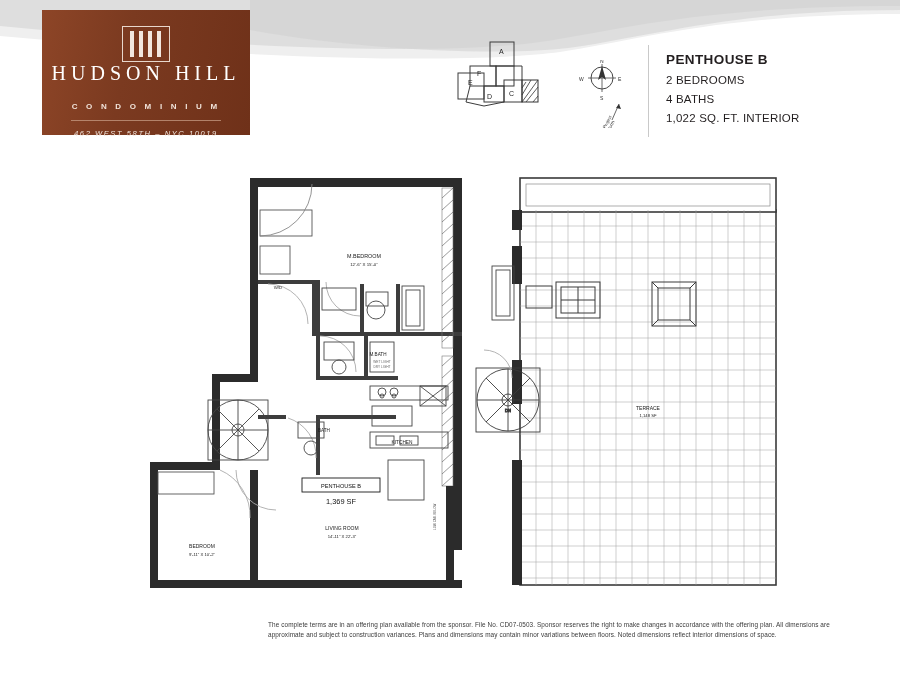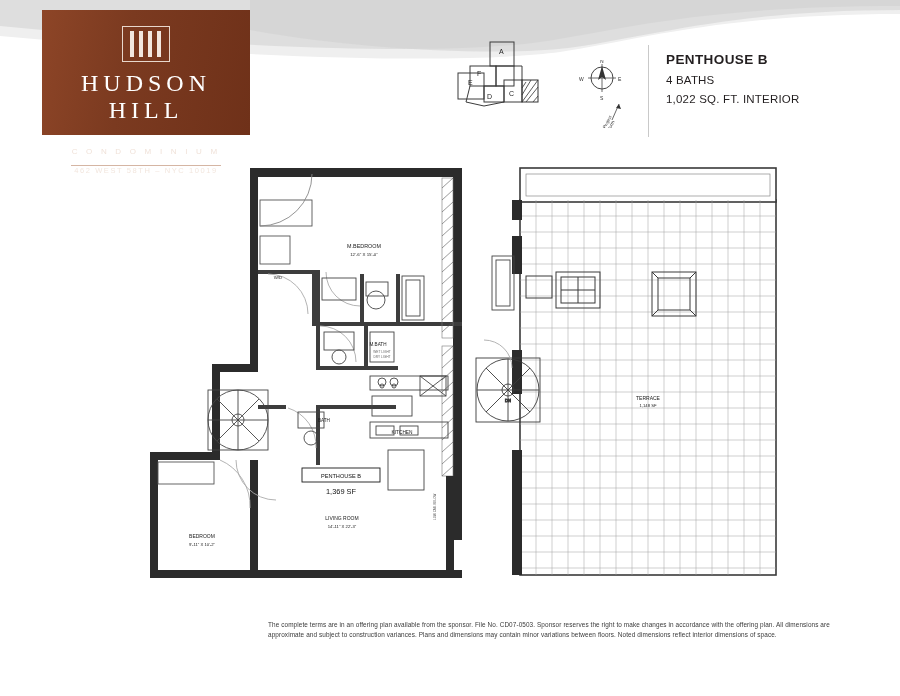--- a/index.html
+++ b/index.html
@@ -31,46 +31,46 @@
     background:transparent;
   }
   .logo-mark i{
     position:absolute;top:4px;width:4px;height:26px;background:#f2e7df;display:block;
   }
   .logo-mark i:nth-child(1){left:7px;}
   .logo-mark i:nth-child(2){left:16px;}
   .logo-mark i:nth-child(3){left:25px;}
   .logo-mark i:nth-child(4){left:34px;}
   .logo-name{
-    font-size:24px;letter-spacing:5px;margin-top:8px;font-weight:400;
+    font-size:20px;letter-spacing:5px;margin-top:0;font-weight:400;
     font-family:"Liberation Serif", serif;
   }
   .logo-sub{
-    font-size:8px;letter-spacing:3.2px;margin-top:23px;color:#f0e2d9;
+    font-size:8px;letter-spacing:3.2px;margin-top:17px;color:#f0e2d9;font-weight:bold;
   }
   .logo-rule{width:150px;height:1px;background:#c79c84;margin:9px auto 0;opacity:.75;}
-  .logo-addr{font-size:7.5px;letter-spacing:1.6px;color:#f2e6de;}
+  .logo-addr{font-size:7.5px;letter-spacing:1.6px;margin-top:8px;color:#f2e6de;font-style:italic;}
 
   
   .keyplan{position:absolute;left:452px;top:40px;width:110px;height:95px;}
   .keyplan svg{display:block;}
 
   
   .compass{position:absolute;left:578px;top:60px;width:55px;height:65px;}
 
   
   .vdiv{position:absolute;left:648px;top:45px;width:1px;height:92px;background:#c9c9c9;}
 
   
   .unit-info{position:absolute;left:666px;top:52px;width:220px;}
   .unit-title{font-size:13.5px;font-weight:bold;letter-spacing:.4px;}
   .unit-line{font-size:11.5px;margin-top:7px;letter-spacing:.2px;}
 
   
-  .plan{position:absolute;left:120px;top:150px;width:690px;height:455px;}
+  .plan{position:absolute;left:120px;top:160px;width:690px;height:455px;}
   .plan svg{display:block;}
 
   
   .disclaimer{
     position:absolute;left:268px;top:620px;width:575px;
     font-size:6.4px;line-height:1.55;color:#3a3a3a;letter-spacing:.1px;
   }
 
   
 </style>
@@ -141,20 +141,21 @@
       </g>
       <path d="M34,60 L41,44" stroke="#444" stroke-width=".8"></path>
       <path d="M41,44 L43,49 L38,48 Z" fill="#333"></path>
     </svg>
   </div>
 
   <div class="vdiv"></div>
 
   <div class="unit-info">
     <div class="unit-title">PENTHOUSE B</div>
+    <div class="unit-line">2 BEDROOMS</div>
     <div class="unit-line">4 BATHS</div>
     <div class="unit-line">1,022 SQ. FT. INTERIOR</div>
   </div>
 
   <div class="plan">
     <svg width="690" height="455" viewBox="0 0 690 455">
 
       <g>
 
         <g fill="#2b2b2b">

